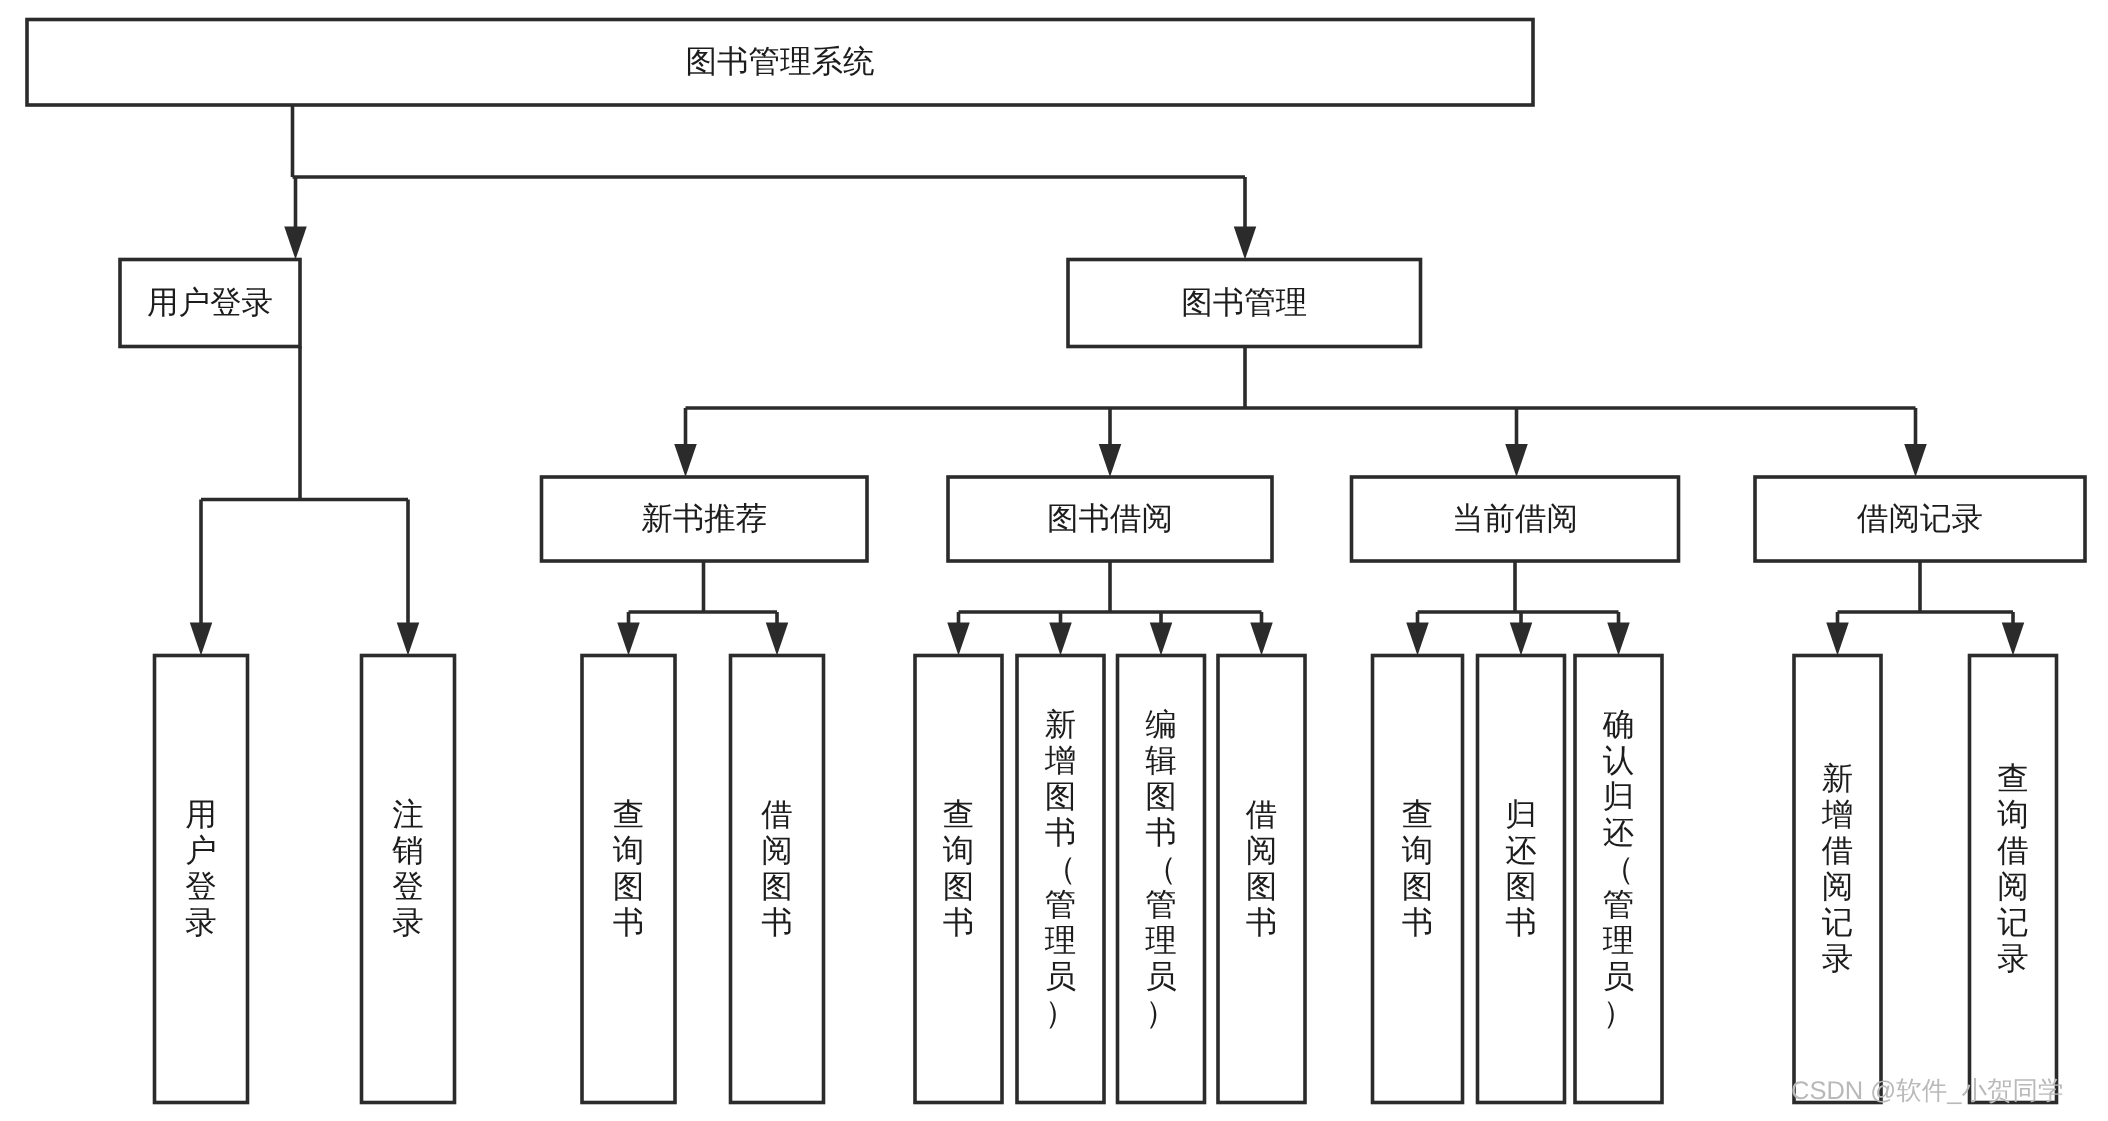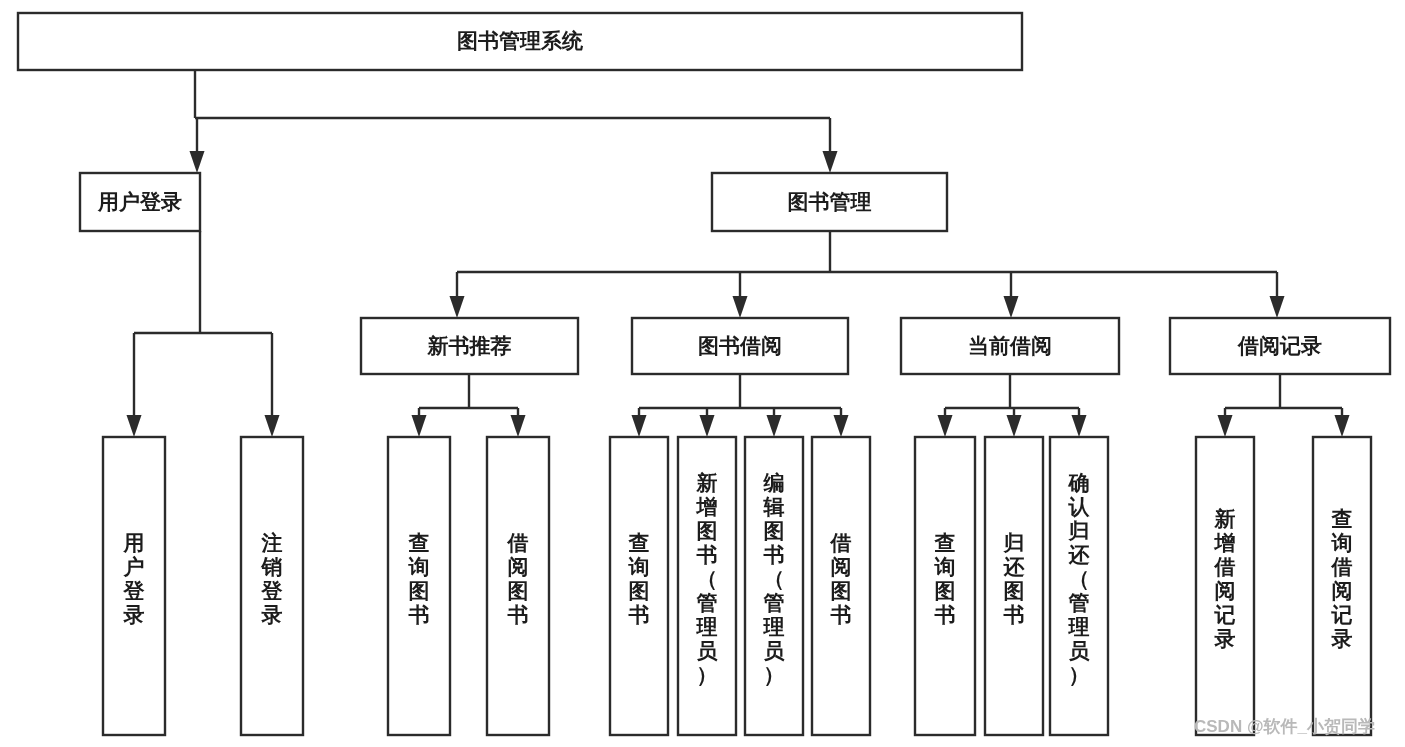--- a/index.html
+++ b/index.html
@@ -12,21 +12,20 @@
     width: 1405px;
     height: 747px;
     font-family: "Liberation Sans", "DejaVu Sans", sans-serif;
     overflow: hidden;
     position: relative;
   }
   #diagram-root {
     position: relative;
     width: 1405px;
     height: 747px;
-    font-weight: bold;
   }
   svg#tree-svg {
     position: absolute;
     top: 0;
     left: 0;
     width: 1405px;
     height: 747px;
     display: block;
   }
   .node-box {

